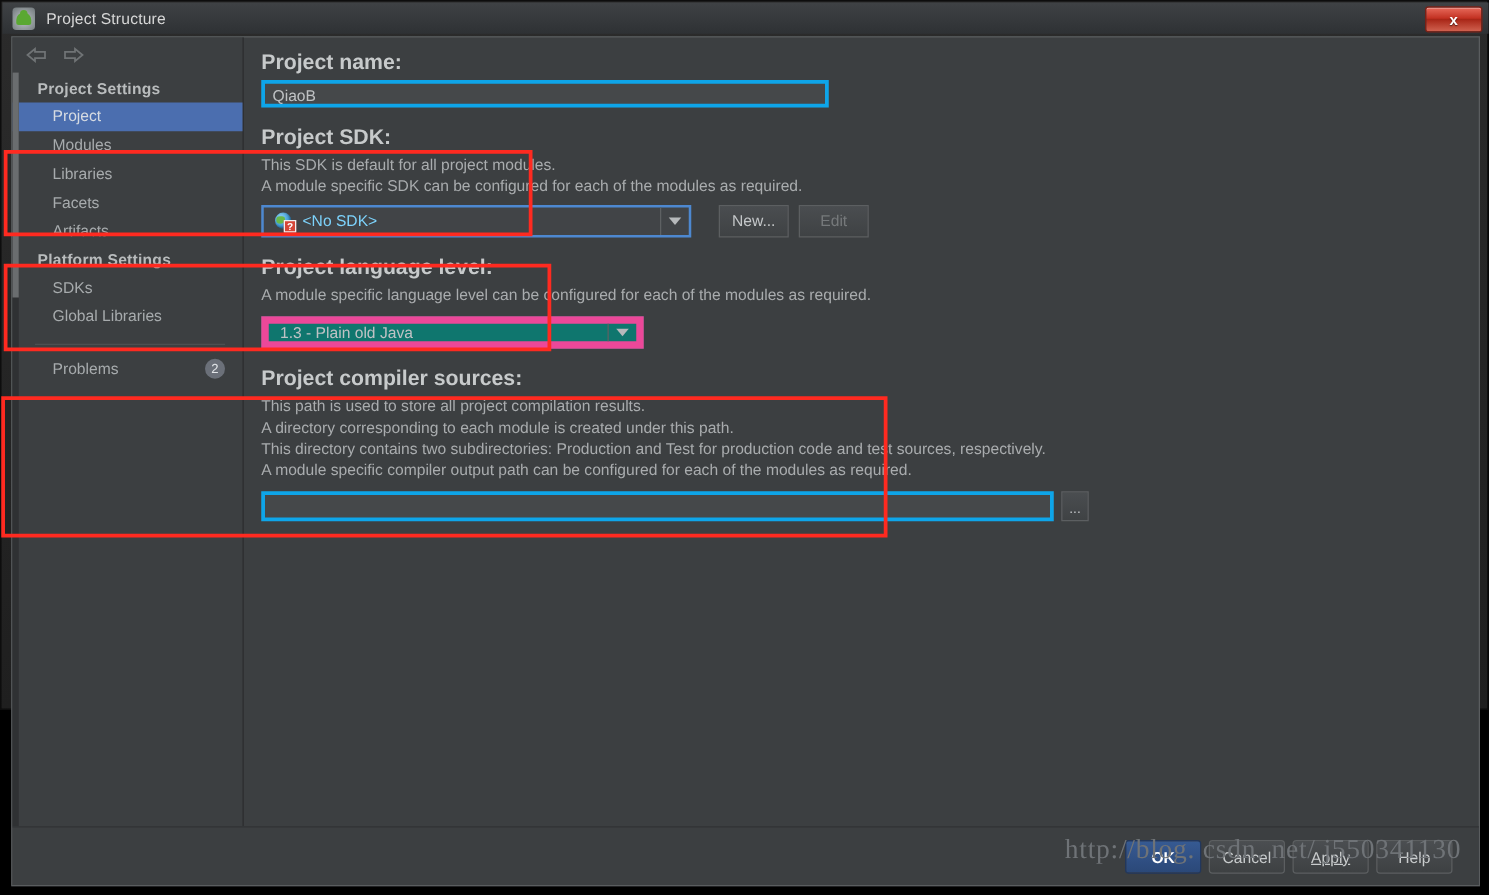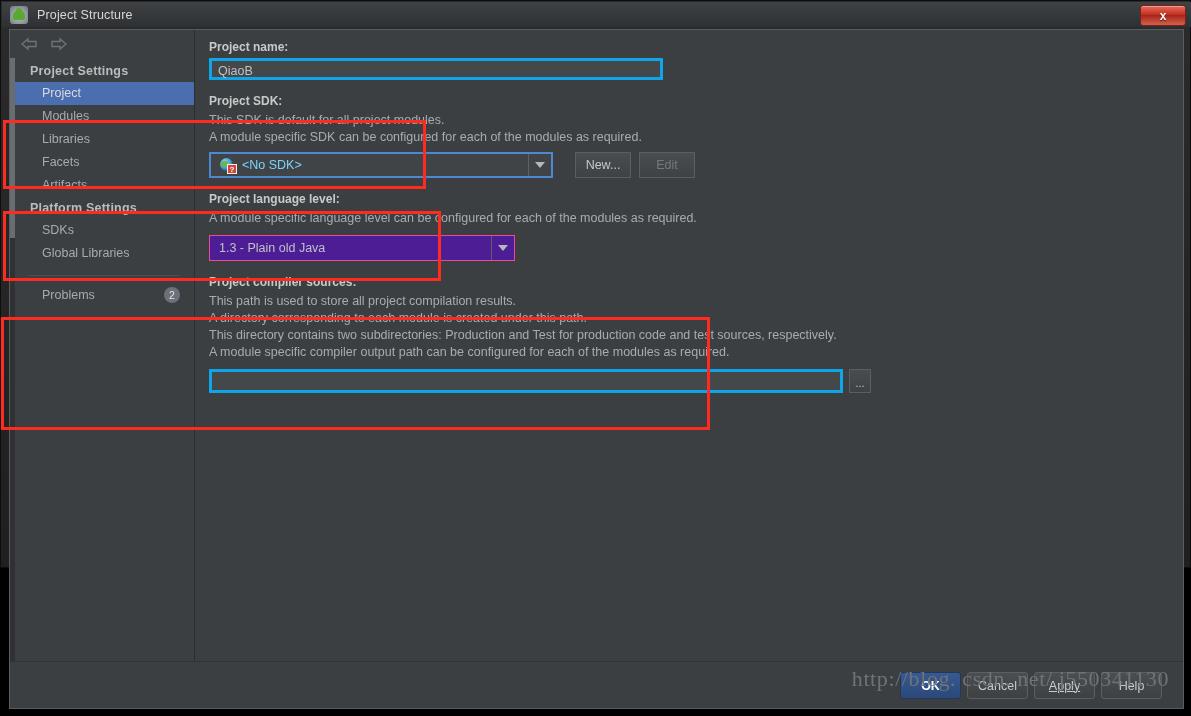--- a/index.html
+++ b/index.html
@@ -173,21 +173,21 @@
   
   .main {
     position: absolute;
     left: 185px; top: 0;
     width: 988px; height: 631px;
     box-sizing: border-box;
     padding: 10px 14px;
   }
 
   .lbl-bold {
-    font-size: 12px;
+    font-size: 17px;
     font-weight: bold;
     color: #c7cacb;
     margin: 0 0 4px 0;
   }
   .lbl-desc {
     font-size: 12.5px;
     color: #a9acae;
     line-height: 17px;
     margin: 0;
   }
@@ -204,22 +204,22 @@
   }
 
   #project-name-field { width: 454px; margin-top: 2px; }
 
   .section { margin-top: 14px; }
 
   .row { display: flex; align-items: center; }
 
   .combo {
     height: 26px;
-    background: #4c1d95;
-    border: 1px solid #ec4899;
+    background: #0f766e;
+    border: 6px solid #ec4899;
     box-sizing: border-box;
     display: flex;
     align-items: center;
     position: relative;
   }
   .combo.focused {
     border: 2px solid #4d88d0;
     background: #414447;
   }
   .combo .cb-text {

